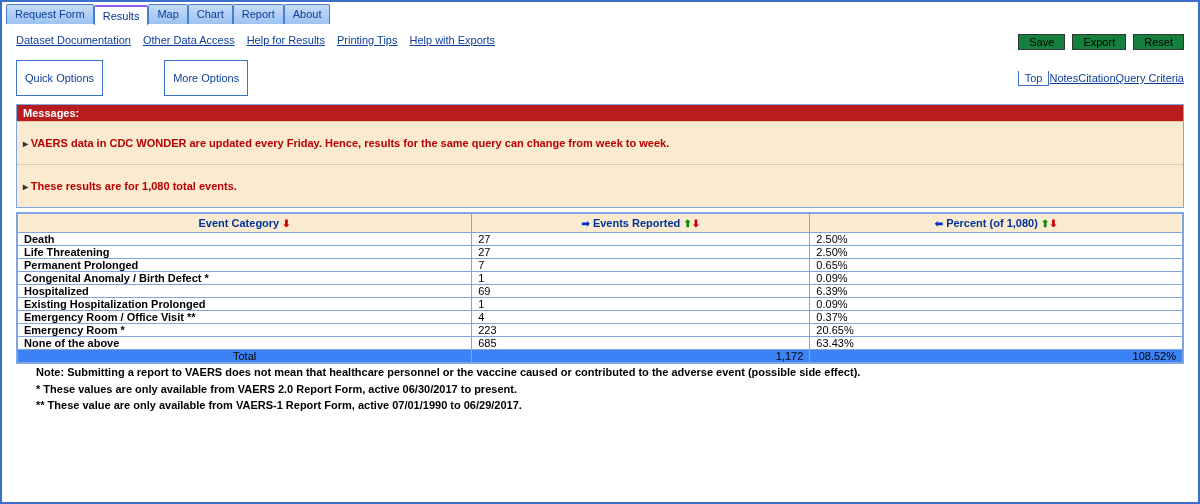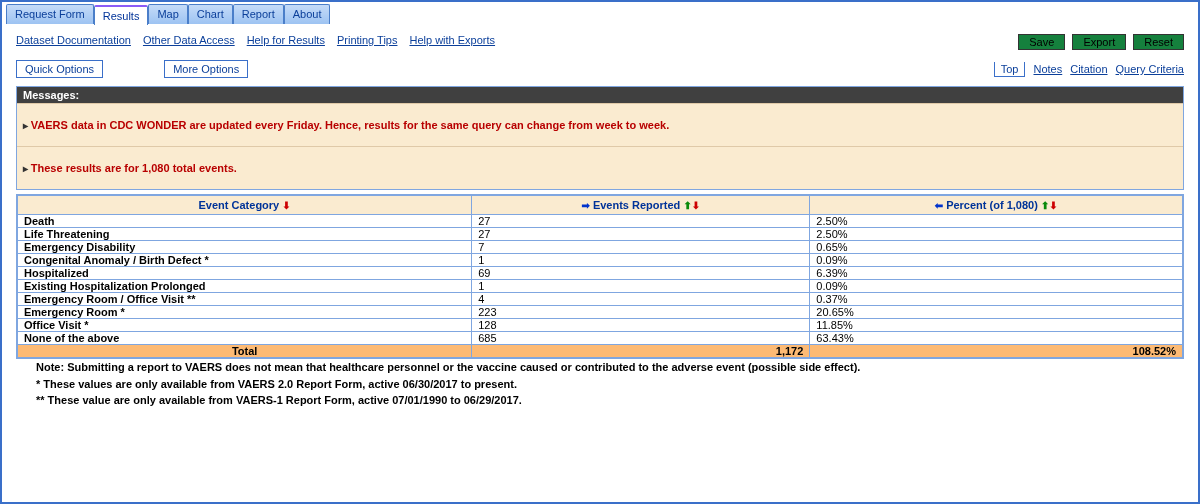--- a/index.html
+++ b/index.html
@@ -6,35 +6,35 @@
 body{font-family:Verdana,Geneva,sans-serif;font-size:11px;background:#fff}
 .container{border:2px solid #3a6fc9;width:1200px;height:504px;position:relative;overflow:hidden}
 .tabs{display:flex;background:#fff;padding-left:4px;padding-top:2px}
 .tab{background:linear-gradient(#c5dbf8,#9dc3f2);border:1px solid #4a7ec9;border-bottom:none;padding:3px 8px;color:#0b3f9a;font-size:11px;cursor:pointer;border-radius:2px 2px 0 0}
 .tab.active{background:#fff;color:#003399;position:relative;top:1px;border-top:2px solid #8b5cf6}
 .content{padding:6px 14px}
 .linkbar{display:flex;justify-content:space-between;margin:4px 0 10px}
 .links a{color:#0b3f9a;text-decoration:underline;margin-right:12px;font-size:11px}
 .btnrow button{background:#15803d;border:1px solid #333;padding:1px 10px;font-size:11px;margin-left:4px;cursor:pointer;font-family:inherit}
 .optrow{display:flex;justify-content:space-between;align-items:center;margin-bottom:8px}
-.optbtn{background:#fff;border:1px solid #3a6fc9;color:#0b3f9a;padding:2px 8px;font-size:11px;cursor:pointer;font-family:inherit}
+.optbtn{background:#fff;border:1px solid #3a6fc9;color:#0b3f9a;padding:11px 8px;font-size:11px;cursor:pointer;font-family:inherit}
 .optbtn+.optbtn{margin-left:58px}
-.rightlinks{display:flex;align-items:center;gap:8px}
+.rightlinks{display:flex;align-items:center;}
 .topbox{border:1px solid #3a6fc9;border-top:none;padding:1px 6px;color:#0b3f9a;font-size:11px;cursor:pointer}
 .rightlinks a{color:#0b3f9a;font-size:11px}
 .msgblock{border:1px solid #7fa6e0}
-.msghdr{background:#404040;color:#fff;font-weight:bold;padding:2px 6px;font-size:11px}
+.msghdr{background:#b91c1c;color:#fff;font-weight:bold;padding:2px 6px;font-size:11px}
 .msgrow{background:#faebd0;color:#b80000;font-weight:bold;padding:15px 6px;font-size:11px;border-top:1px solid #dfc9a8}
 .msgrow::before{content:"▸ ";color:#333;font-size:10px}
 table.data{width:100%;border-collapse:collapse;margin-top:4px;border:2px solid #7fa6e0}
 table.data th{background:#faebd0;color:#003399;font-weight:bold;font-size:11px;padding:3px 6px;border:1px solid #7fa6e0;position:relative}
 table.data td{border:1px solid #7fa6e0;padding:0 6px;font-size:11px}
 table.data td.num{text-align:left}
 table.data td.cat{font-weight:bold}
-table.data tr.total td{font-weight:bold;text-align:right;background:#fdba74}
+table.data tr.total td{font-weight:normal;text-align:right;background:#3b82f6}
 table.data tr.total td.totlab{text-align:center}
 .sorticon{font-size:10px}
 .red{color:#cc0000}
 .green{color:#0a8a0a}
 .blue{color:#0033cc}
 .note{font-weight:bold;font-size:11px;padding-left:20px;line-height:1.5}
 </style>
 </head>
 <body>
 
@@ -97,21 +97,21 @@
             <td class="cat">Death</td>
             <td class="num">27</td>
             <td class="num">2.50%</td>
           </tr>
           <tr>
             <td class="cat">Life Threatening</td>
             <td class="num">27</td>
             <td class="num">2.50%</td>
           </tr>
           <tr>
-            <td class="cat">Emergency Disability</td>
+            <td class="cat">Permanent Prolonged</td>
             <td class="num">7</td>
             <td class="num">0.65%</td>
           </tr>
           <tr>
             <td class="cat">Congenital Anomaly / Birth Defect *</td>
             <td class="num">1</td>
             <td class="num">0.09%</td>
           </tr>
           <tr>
             <td class="cat">Hospitalized</td>
@@ -127,25 +127,20 @@
             <td class="cat">Emergency Room / Office Visit **</td>
             <td class="num">4</td>
             <td class="num">0.37%</td>
           </tr>
           <tr>
             <td class="cat">Emergency Room *</td>
             <td class="num">223</td>
             <td class="num">20.65%</td>
           </tr>
           <tr>
-            <td class="cat">Office Visit *</td>
-            <td class="num">128</td>
-            <td class="num">11.85%</td>
-          </tr>
-          <tr>
             <td class="cat">None of the above</td>
             <td class="num">685</td>
             <td class="num">63.43%</td>
           </tr>
           <tr class="total">
             <td class="totlab">Total</td>
             <td class="num">1,172</td>
             <td class="num">108.52%</td>
           </tr>
         </tbody>

